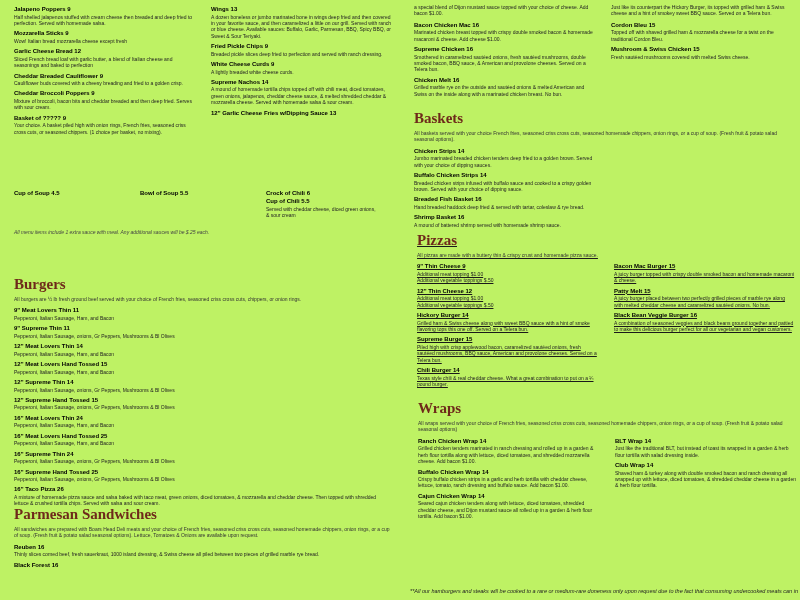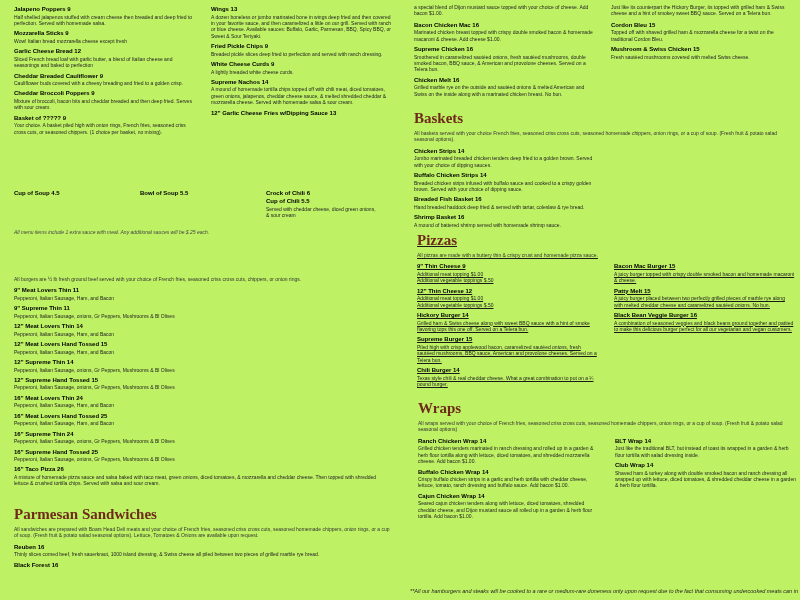--- a/index.html
+++ b/index.html
@@ -229,20 +229,21 @@
 
   <div class="item">
     <div class="item-name">Black Bean Veggie Burger 16</div>
     <div class="item-desc">A combination of seasoned veggies and black beans ground together and pattied to make this delicious burger perfect for all our vegetarian and vegan customers.</div>
   </div>
 </div>
     </div>
   </div>
 
   <div class="block b-burgers">
+    <h2 class="sec-title">Burgers</h2>
     <div class="intro">All burgers are ½ lb fresh ground beef served with your choice of French fries, seasoned criss cross cuts, chippers, or onion rings.</div>
     <div>
   <div class="item">
     <div class="item-name">9" Meat Lovers Thin 11</div>
     <div class="item-desc">Pepperoni, Italian Sausage, Ham, and Bacon</div>
   </div>
 
   <div class="item">
     <div class="item-name">9" Supreme Thin 11</div>
     <div class="item-desc">Pepperoni, Italian Sausage, onions, Gr Peppers, Mushrooms &amp; Bl Olives</div>

